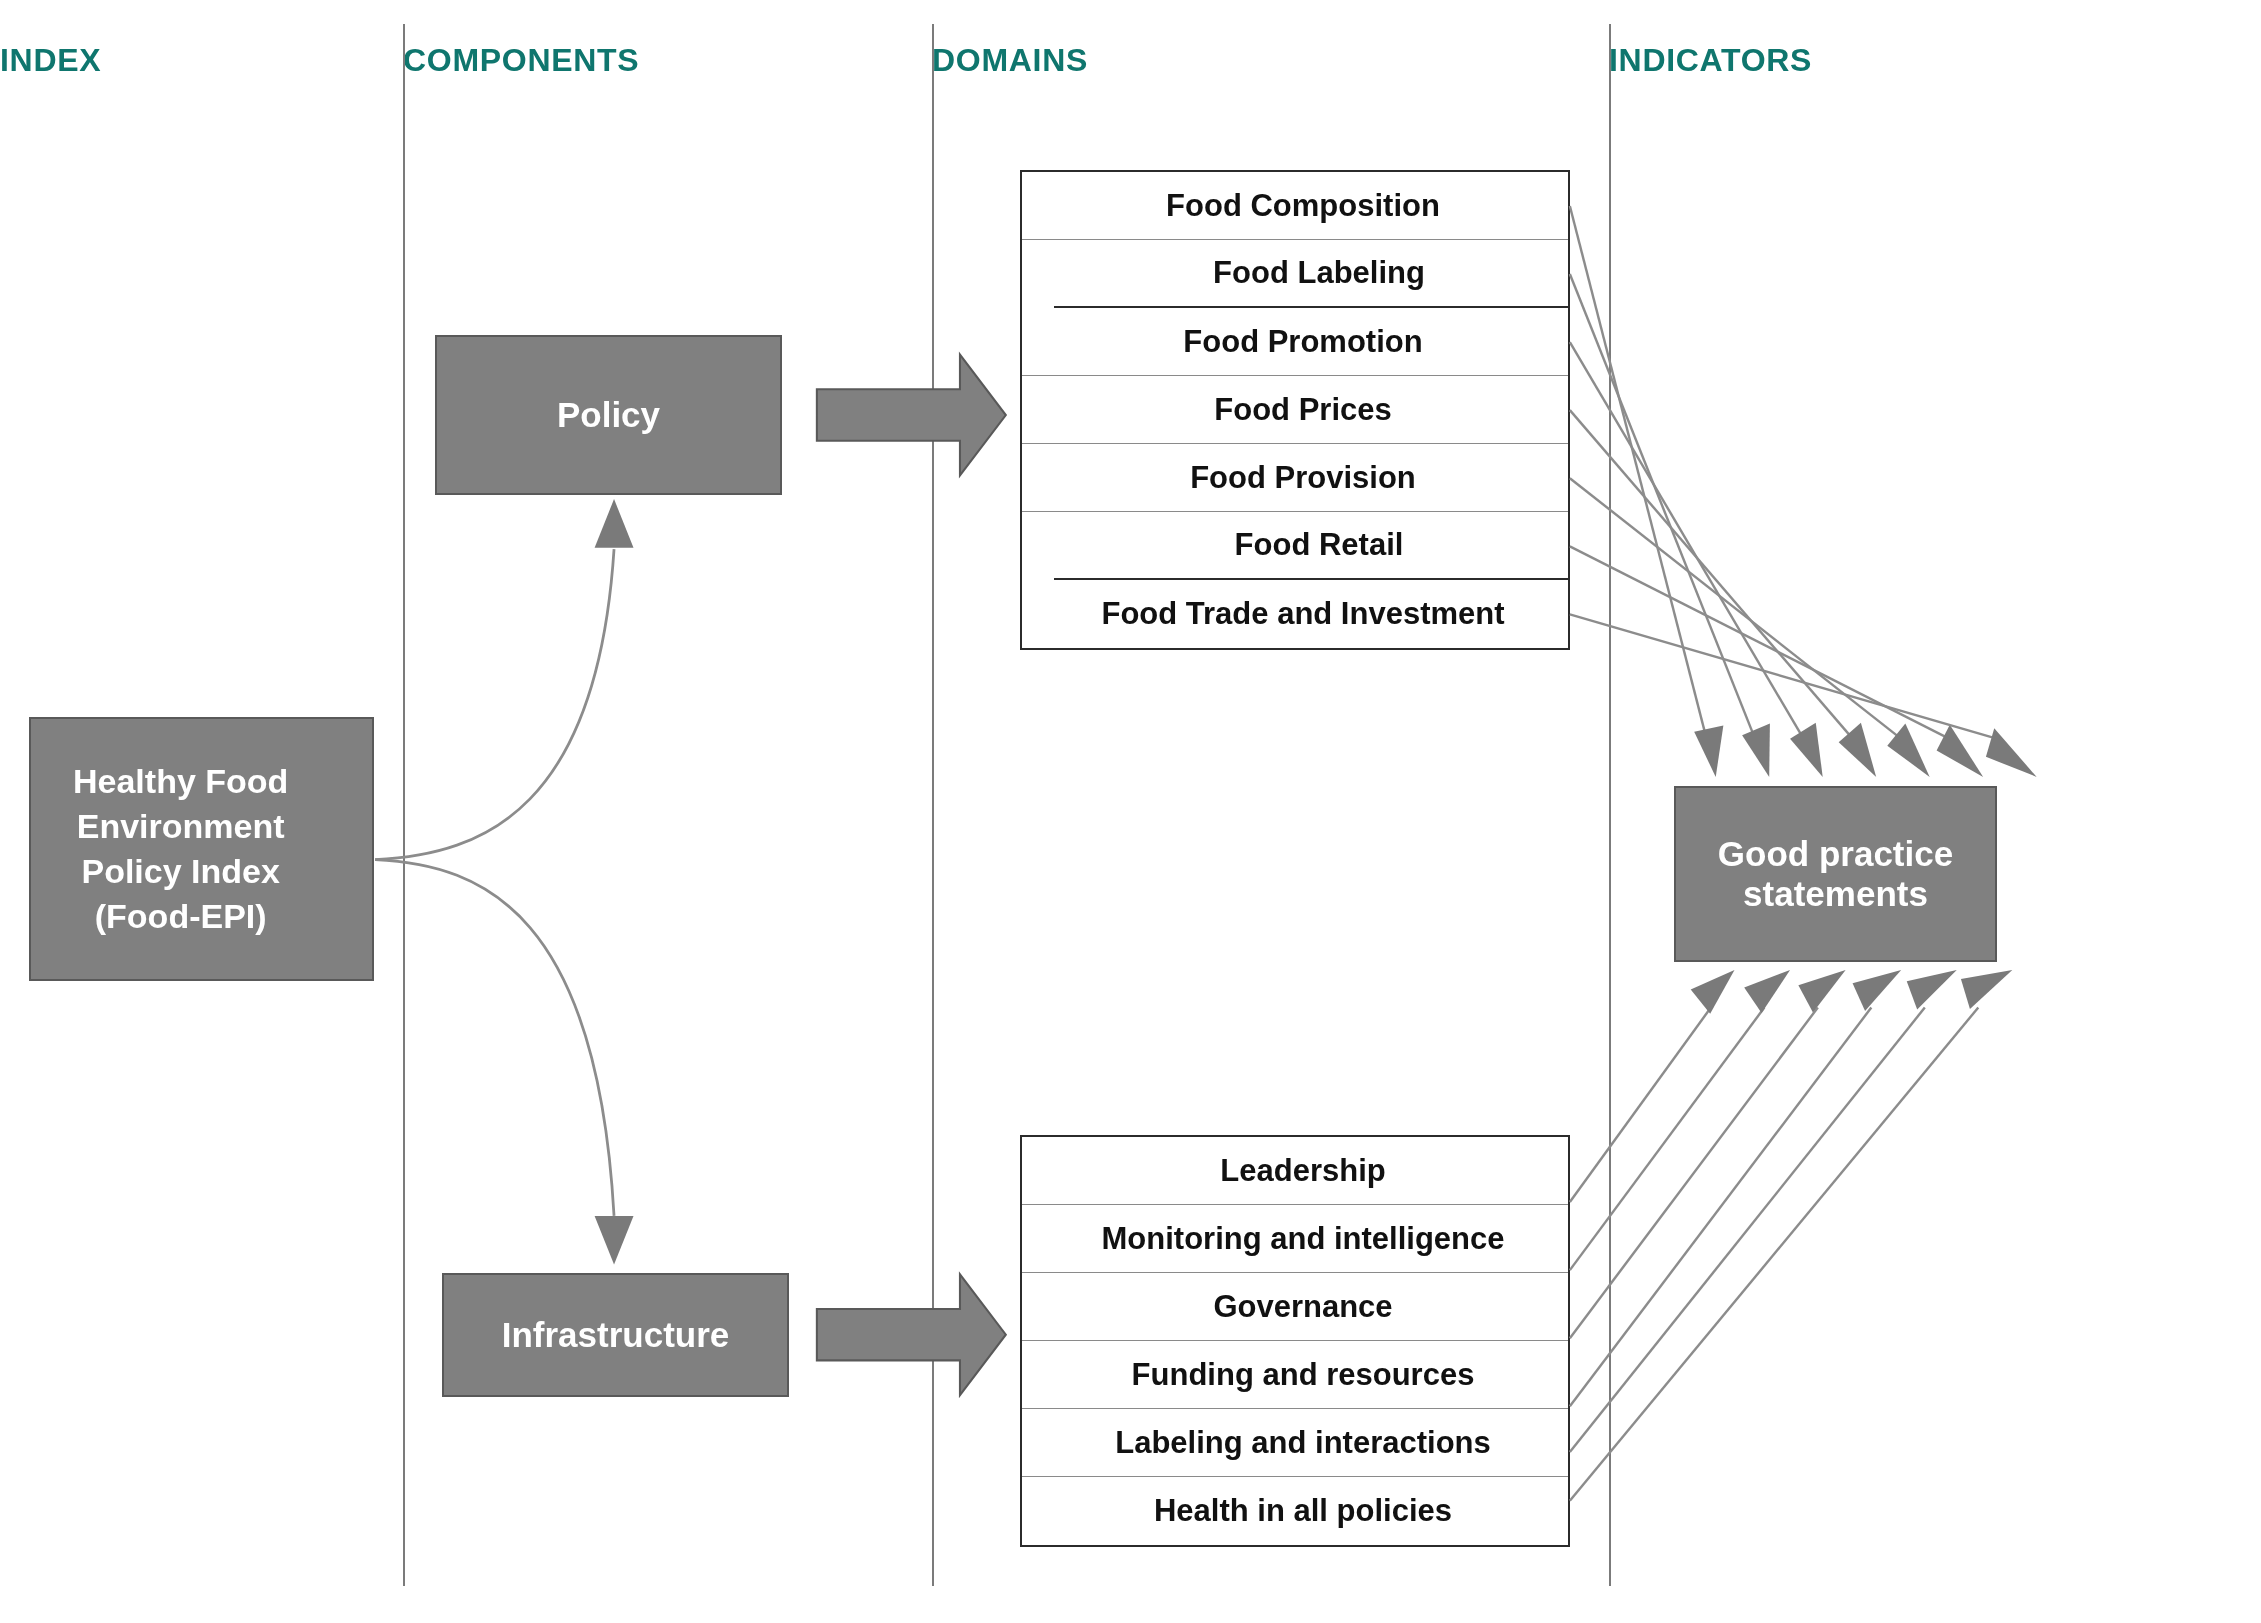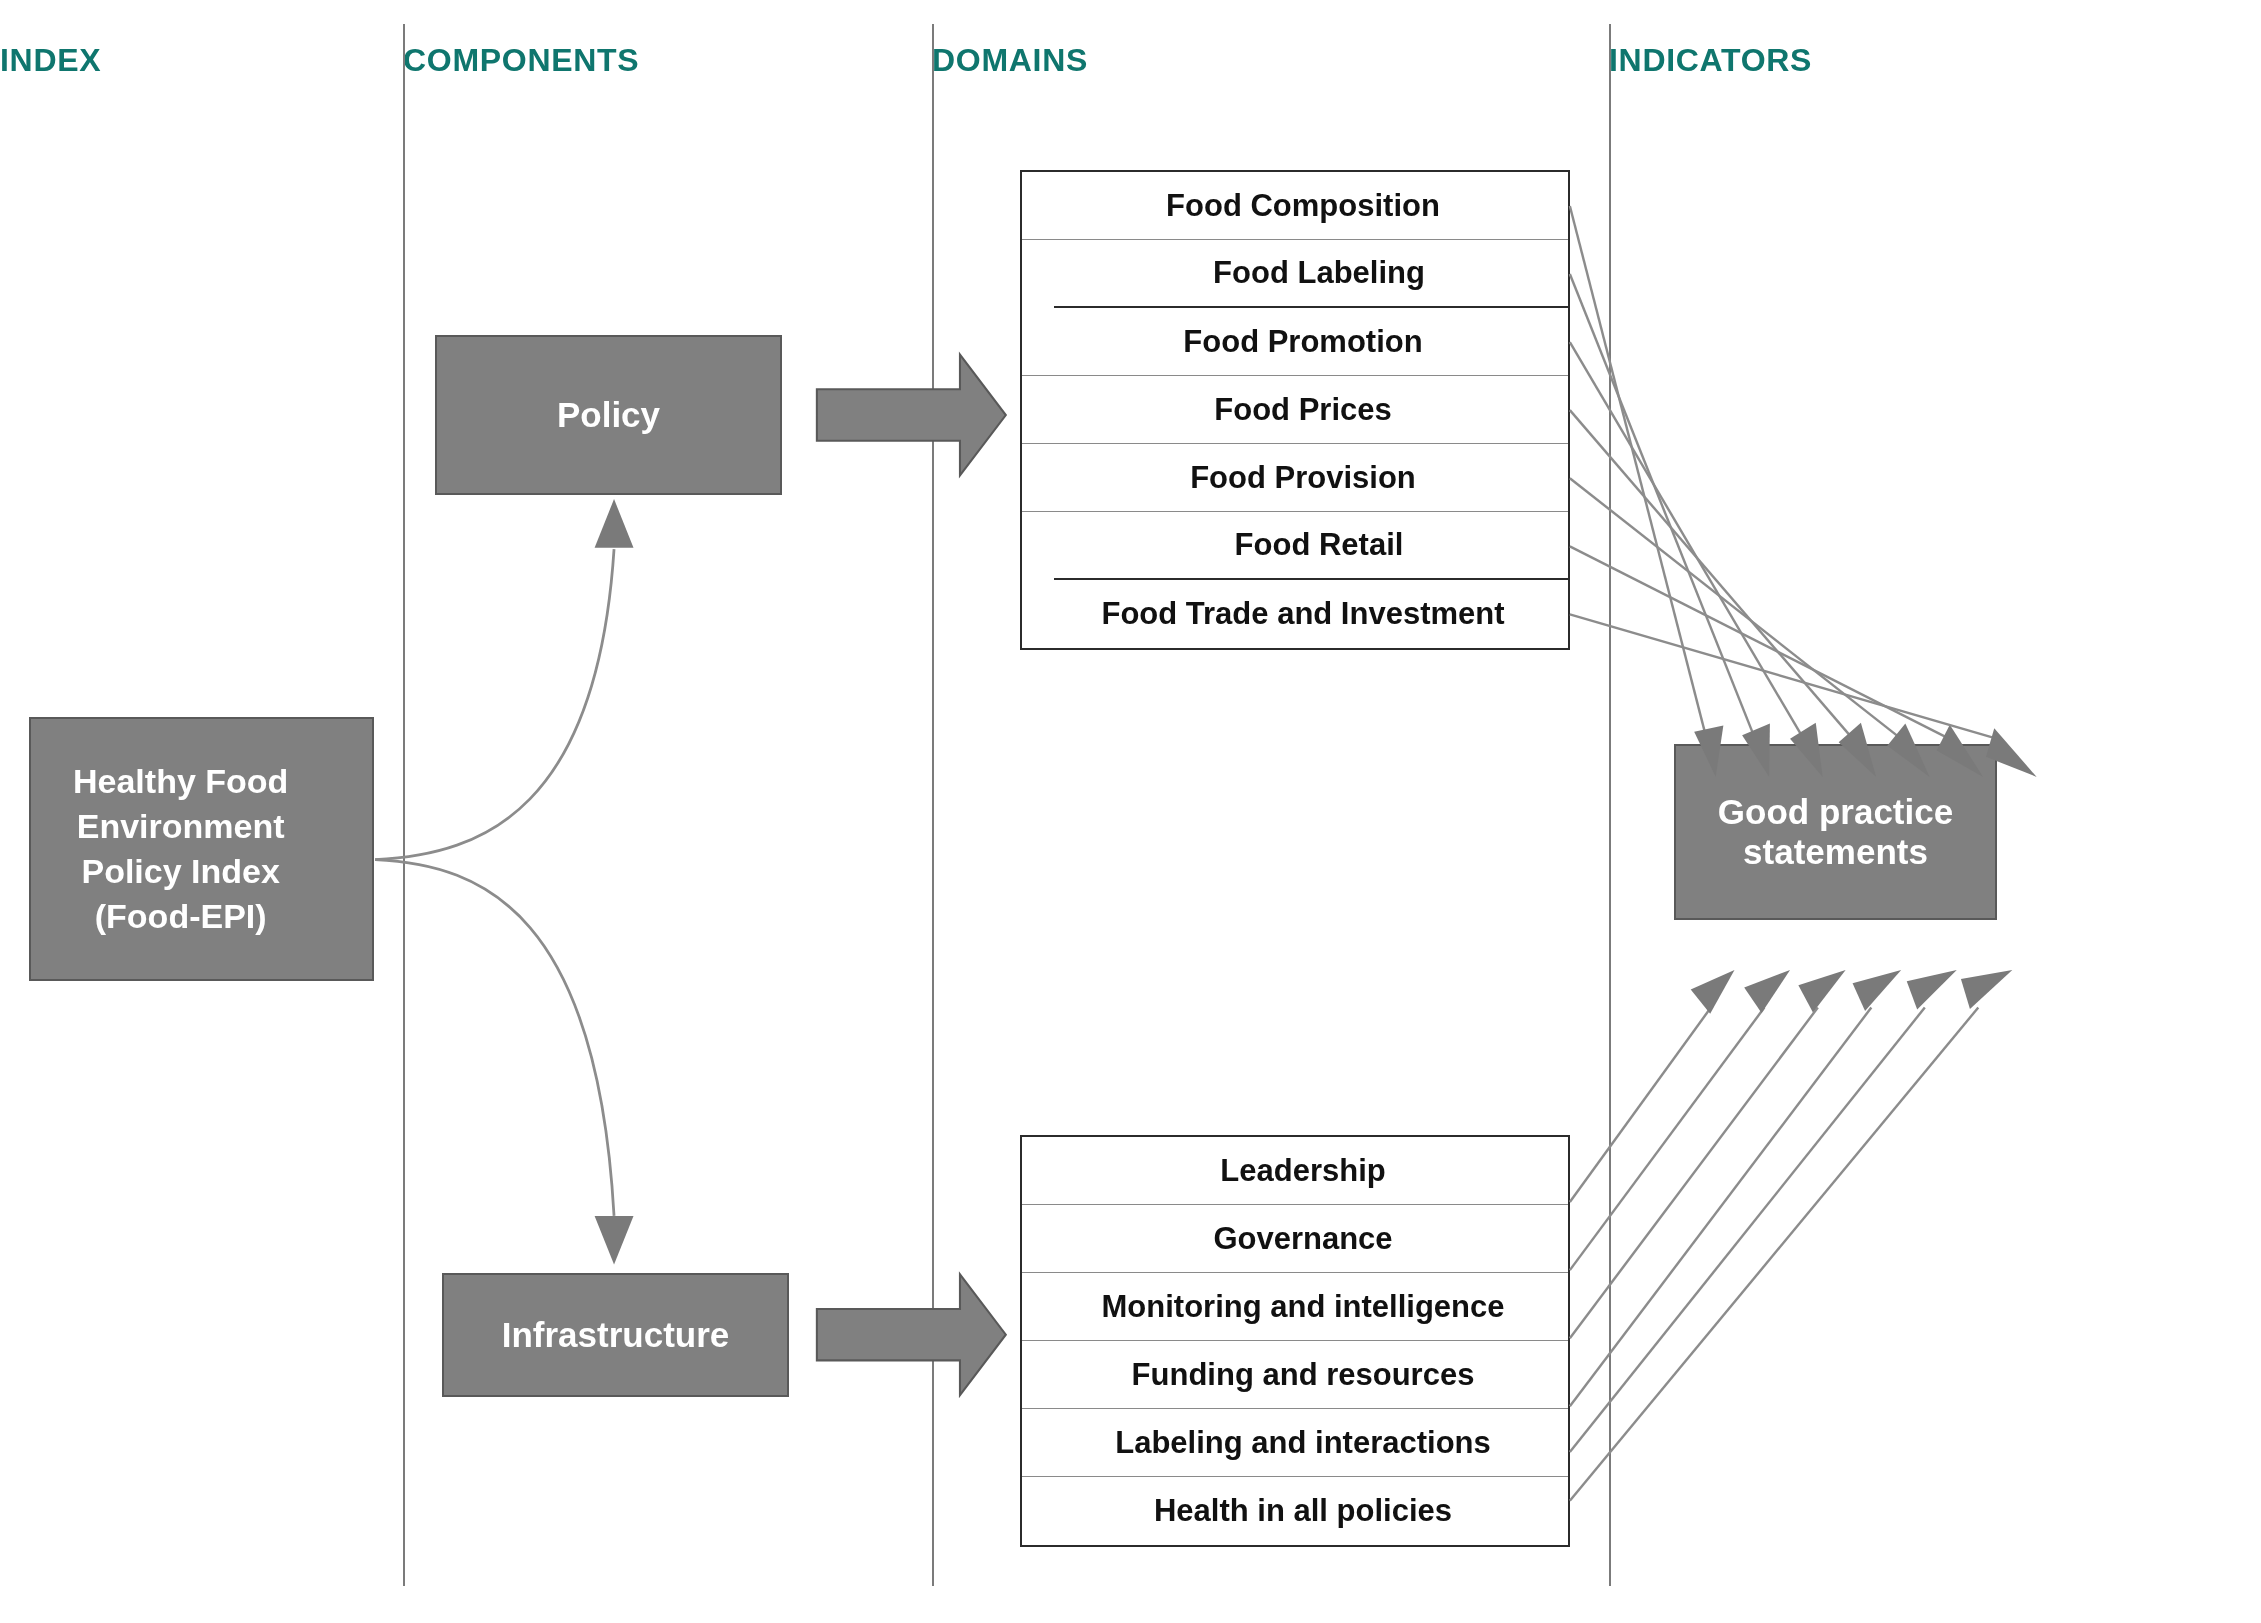--- a/index.html
+++ b/index.html
@@ -53,21 +53,21 @@
   #index-box .txt{white-space:pre-line;text-align:center;}
   #policy-box{
     left:435px; top:335px; width:347px; height:160px;
     font-size:35px;
   }
   #infrastructure-box{
     left:442px; top:1273px; width:347px; height:124px;
     font-size:35px;
   }
   #gps-box{
-    left:1674px; top:744px; width:323px; height:176px;
+    left:1674px; top:786px; width:323px; height:176px;
     font-size:35px;
   }
   
   .domain-table{
     position:absolute;
     left:1020px;
     width:550px;
     box-sizing:border-box;
     border:2.1px solid #2b2b2b;
     background:#ffffff;
@@ -133,22 +133,22 @@
     <div class="domain-row dark">Food Labeling</div>
     <div class="domain-row">Food Promotion</div>
     <div class="domain-row">Food Prices</div>
     <div class="domain-row">Food Provision</div>
     <div class="domain-row dark">Food Retail</div>
     <div class="domain-row">Food Trade and Investment</div>
   </div>
 
   <div class="domain-table" id="domains-infra">
     <div class="domain-row">Leadership</div>
+    <div class="domain-row">Monitoring and intelligence</div>
     <div class="domain-row">Governance</div>
-    <div class="domain-row">Monitoring and intelligence</div>
     <div class="domain-row">Funding and resources</div>
     <div class="domain-row">Labeling and interactions</div>
     <div class="domain-row">Health in all policies</div>
   </div>
 
   <div class="grey-box centered" id="gps-box">
     <span>Good practice statements</span>
   </div>
 
   <svg id="arrows" viewBox="0 0 3255 2337">

